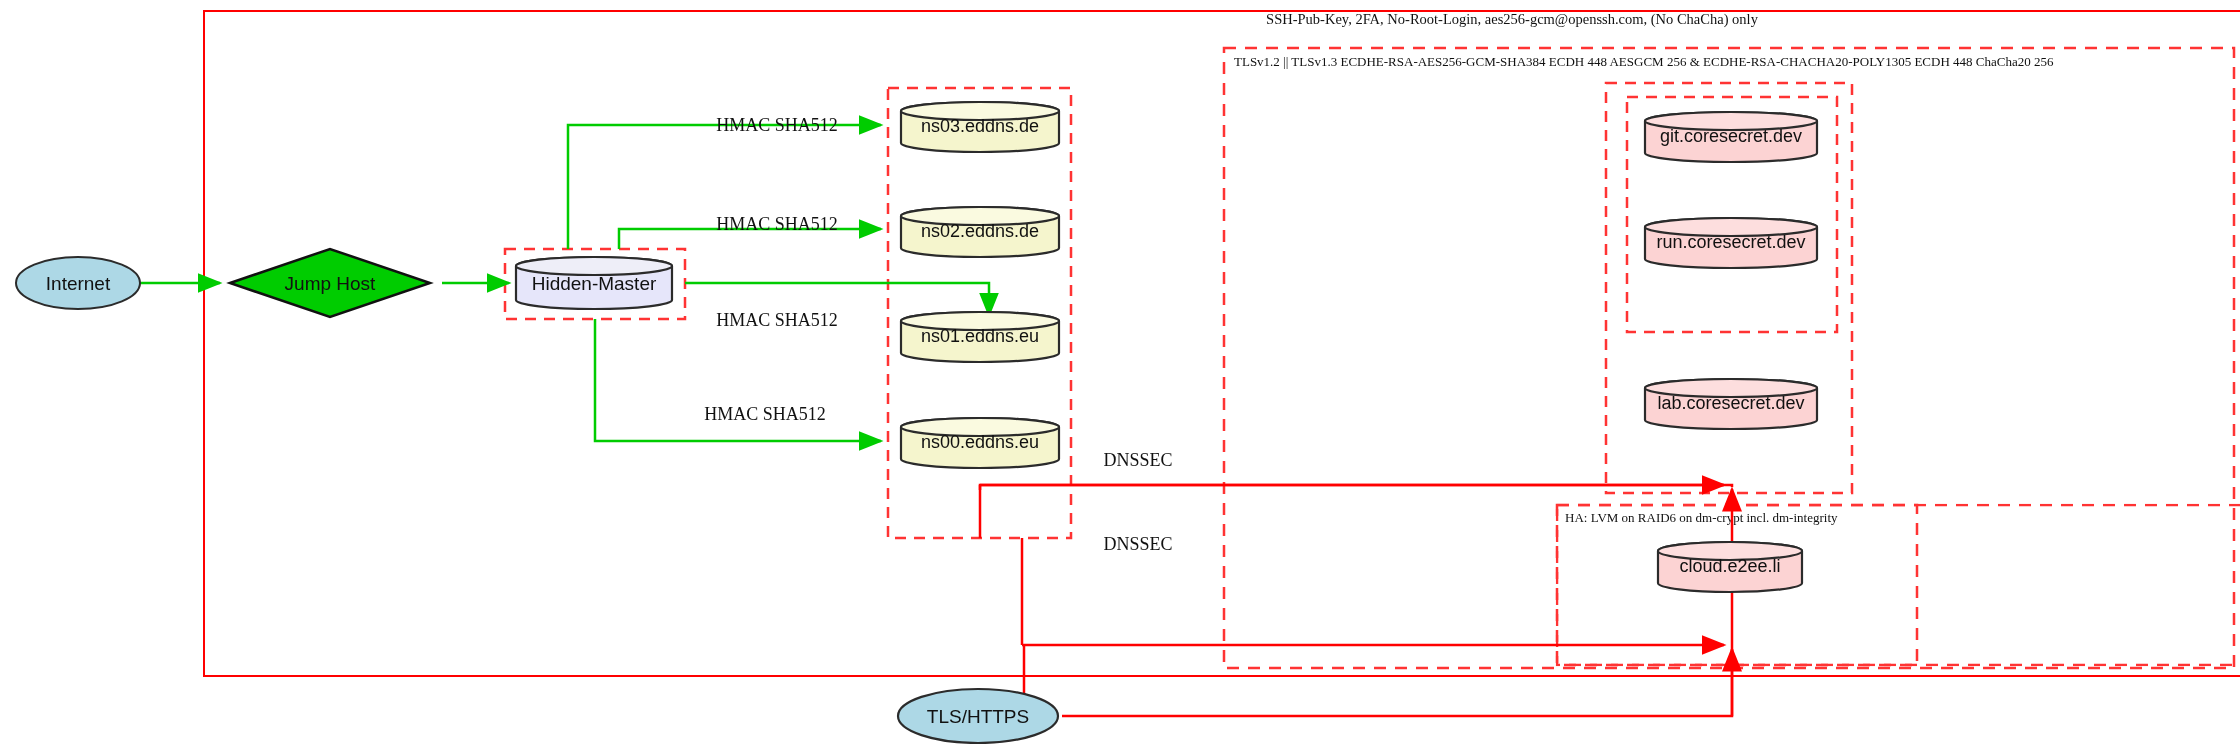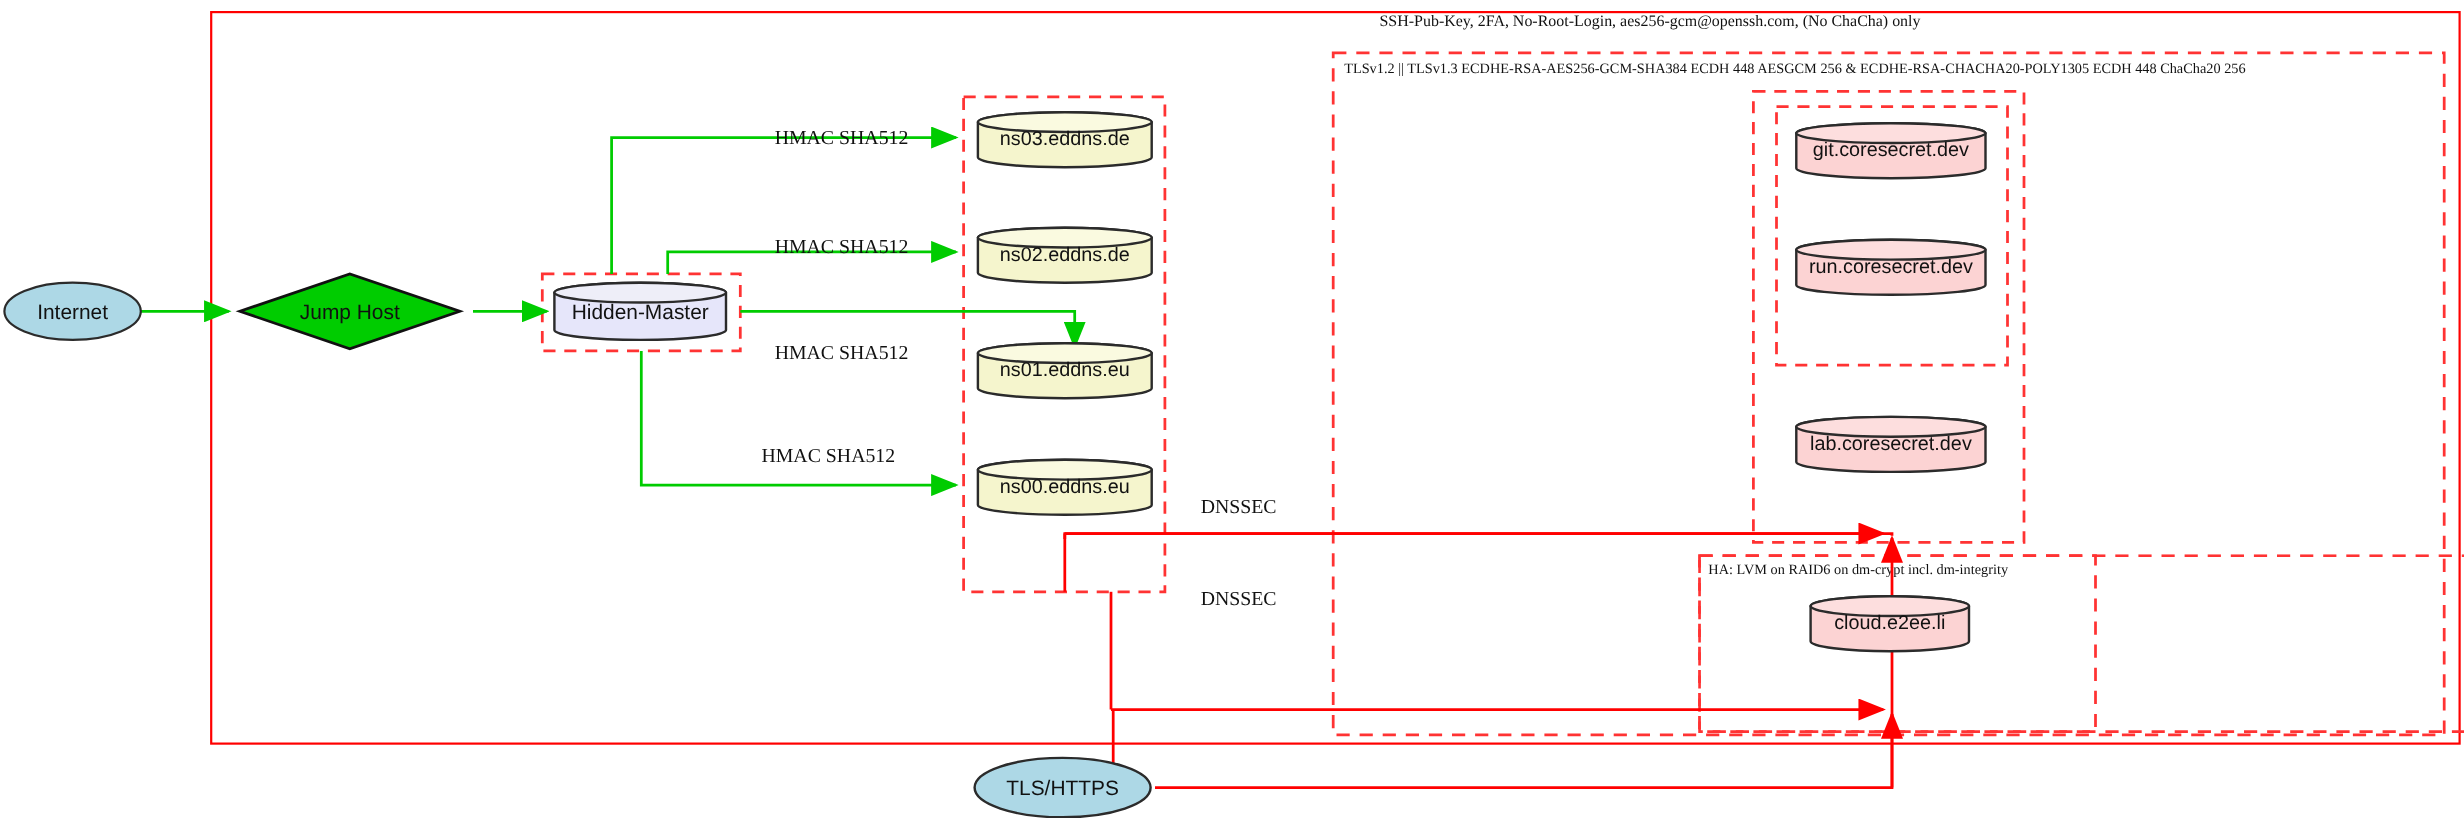--- a/index.html
+++ b/index.html
@@ -1,18 +1,18 @@
 <!DOCTYPE html>
 <html><head>
 <meta charset="utf-8">
 <style>
   html,body{margin:0;padding:0;background:#ffffff;}
   body{width:2240px;height:744px;overflow:hidden;
        font-family:"Liberation Sans",sans-serif;}
-  #stage{position:relative;width:1924px;height:744px;}
+  #stage{position:relative;width:1924px;height:744px;margin-left:12px;}
   svg{position:absolute;left:0;top:0;}
   .serif{font-family:"Liberation Serif",serif;}
   .sans{font-family:"Liberation Sans",sans-serif;}
 </style>
 </head>
 <body>
 
 <div id="stage">
 <svg width="2240" height="744" viewBox="0 0 2240 744" xmlns="http://www.w3.org/2000/svg">
   <defs>

